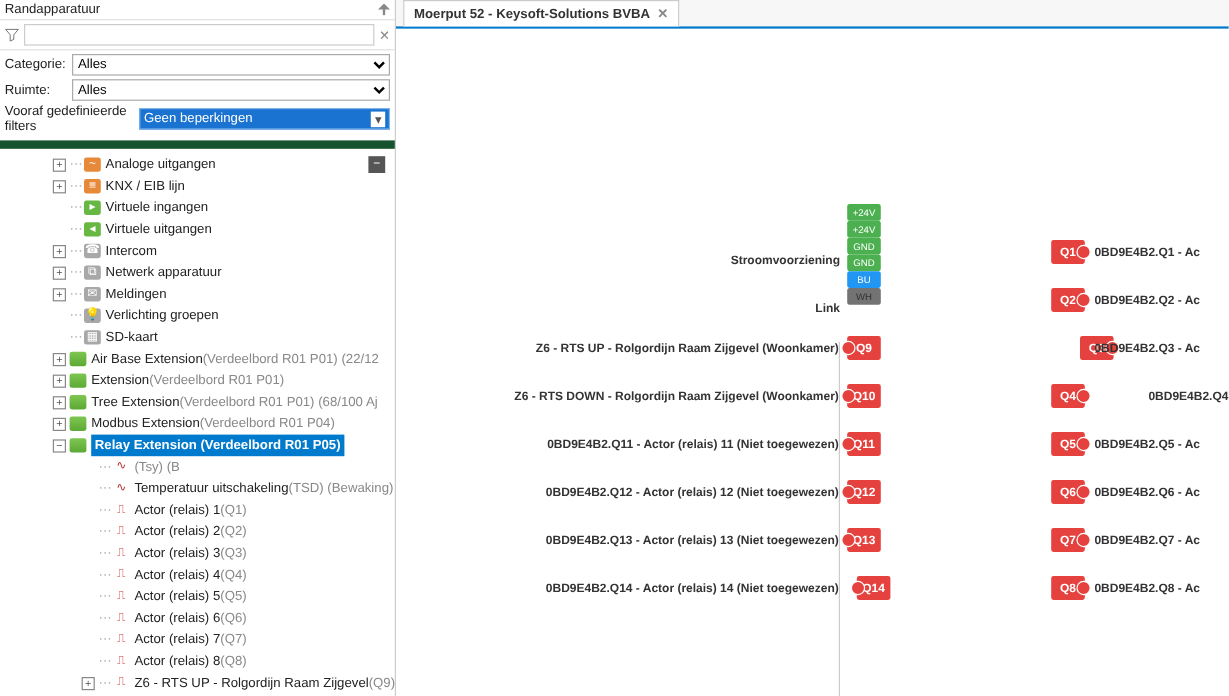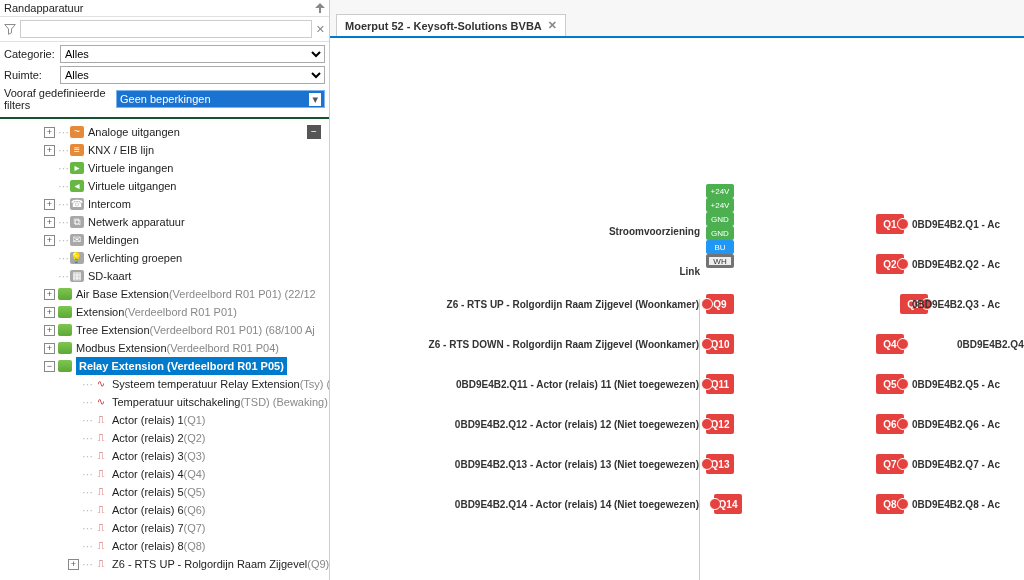--- a/index.html
+++ b/index.html
@@ -5,21 +5,21 @@
   *{box-sizing:border-box;margin:0;padding:0;}
   body{font-family:"Segoe UI",Tahoma,sans-serif;font-size:11px;color:#222;background:#fff;width:1024px;height:580px;overflow:hidden;display:flex;}
   
   .left{width:330px;height:100%;display:flex;flex-direction:column;border-right:1px solid #ccc;background:#fff;}
   .panel-title{display:flex;align-items:center;justify-content:space-between;padding:2px 4px;border-bottom:1px solid #e0e0e0;font-size:11px;}
   .pin{width:10px;height:10px;background:#888;clip-path:polygon(50% 0,100% 50%,60% 50%,60% 100%,40% 100%,40% 50%,0 50%);}
   .searchrow{display:flex;align-items:center;padding:3px 4px;border-bottom:1px solid #e0e0e0;}
   .funnel{width:12px;height:12px;margin-right:4px;}
   .searchrow input{flex:1;height:18px;border:1px solid #ccc;padding:0 3px;font-size:11px;}
   .clearx{margin-left:4px;color:#888;cursor:pointer;}
-  .filtergrid{padding:3px 4px;border-bottom:2px solid #14532d;}
+  .filtergrid{padding:3px 4px;border-bottom:7px solid #14532d;}
   .frow{display:flex;align-items:center;margin-bottom:3px;}
   .frow label{width:56px;}
   .frow label.wide{width:112px;}
   .frow select{flex:1;height:18px;border:1px solid #aaa;font-size:11px;background:#fff;}
   .frow .sel-filter{flex:1;height:18px;border:1px solid #7eb4ea;background:#1a72d1;color:#fff;display:flex;align-items:center;padding:0 3px;position:relative;}
   .frow .sel-filter::after{content:"▾";position:absolute;right:3px;color:#555;background:#fff;padding:0 3px;}
   .chkrow{display:flex;align-items:center;margin-top:3px;}
   .chkrow input{margin-right:3px;}
   .tree{flex:1;overflow-y:auto;overflow-x:hidden;padding:4px 2px;position:relative;}
   .collapse-all{position:absolute;right:8px;top:6px;width:14px;height:14px;background:#555;color:#fff;display:flex;align-items:center;justify-content:center;font-size:10px;line-height:1;cursor:pointer;}
@@ -34,28 +34,28 @@
   .ic-orange{background:#e68a3a;color:#fff;border-radius:2px;}
   .ic-green{background:#67b743;color:#fff;border-radius:2px;}
   .ic-grey{background:#a8a8a8;color:#fff;border-radius:2px;}
   .ic-greenext{background:linear-gradient(#7ec651,#5ca935);color:#fff;border-radius:2px;}
   .ic-pulse{color:#b33;}
   .ic-relay{color:#c33;}
   .tree .tag{color:#888;}
   .tree .sel{background:#007acc;color:#fff;font-weight:bold;padding:0 3px;}
   
   .main{flex:1;display:flex;flex-direction:column;}
-  .tabbar{height:38px;border-bottom:2px solid #007acc;display:flex;align-items:end;padding-left:6px;background:#f7f7f7;}
+  .tabbar{height:24px;border-bottom:2px solid #007acc;display:flex;align-items:end;padding-left:6px;background:#f7f7f7;}
   .tab{height:22px;border:1px solid #ccc;border-bottom:none;display:flex;align-items:center;padding:0 8px;background:#fff;font-weight:bold;color:#333;cursor:pointer;}
   .tab .x{margin-left:6px;color:#888;cursor:pointer;}
   .canvas{flex:1;background:#fff;position:relative;overflow:hidden;}
   .term{position:absolute;width:28px;height:14px;border-radius:2px;display:flex;align-items:center;justify-content:center;font-size:8px;color:#fff;}
   .tgreen{background:#4caf50;}
   .tblue{background:#2196f3;}
-  .twhite{background:#eee;color:#333;border:3px solid #737373;}
+  .twhite{background:#eee;color:#333;border:7px solid #737373;}
   .port{position:absolute;width:28px;height:20px;background:#e5413e;color:#fff;display:flex;align-items:center;justify-content:center;font-size:10px;font-weight:bold;border-radius:2px;}
   .port::before,.port::after{content:"";position:absolute;width:10px;height:10px;border:1px solid #fff;border-radius:50%;}
   .port-left::before{left:-5px;top:4px;background:#e5413e;}
   .port-left::after{display:none;}
   .port-right::before{right:-5px;top:4px;background:#e5413e;}
   .port-right::after{display:none;}
   .plabel{position:absolute;font-size:10px;color:#333;white-space:nowrap;font-weight:bold;}
   .plabel.left{text-align:right;}
   .headerlbl{position:absolute;font-size:10px;font-weight:bold;color:#333;white-space:nowrap;}
 </style>
@@ -173,21 +173,20 @@
         </li>
         <li class="l1">
           <span class="tw">−</span>
           <span class="ticon ic-greenext"></span>
           <span class="sel">Relay Extension (Verdeelbord R01 P05)</span>
         </li>
         <li class="l2">
           <span class="tw none"></span>
           <span class="tdots">⋯</span>
           <span class="ticon ic-pulse">∿</span>
-          <span>Systeem temperatuur Relay Extension</span>
           <span class="tag"> (Tsy) (B</span>
         </li>
         <li class="l2">
           <span class="tw none"></span>
           <span class="tdots">⋯</span>
           <span class="ticon ic-pulse">∿</span>
           <span>Temperatuur uitschakeling</span>
           <span class="tag"> (TSD) (Bewaking)</span>
         </li>
         <li class="l2">

